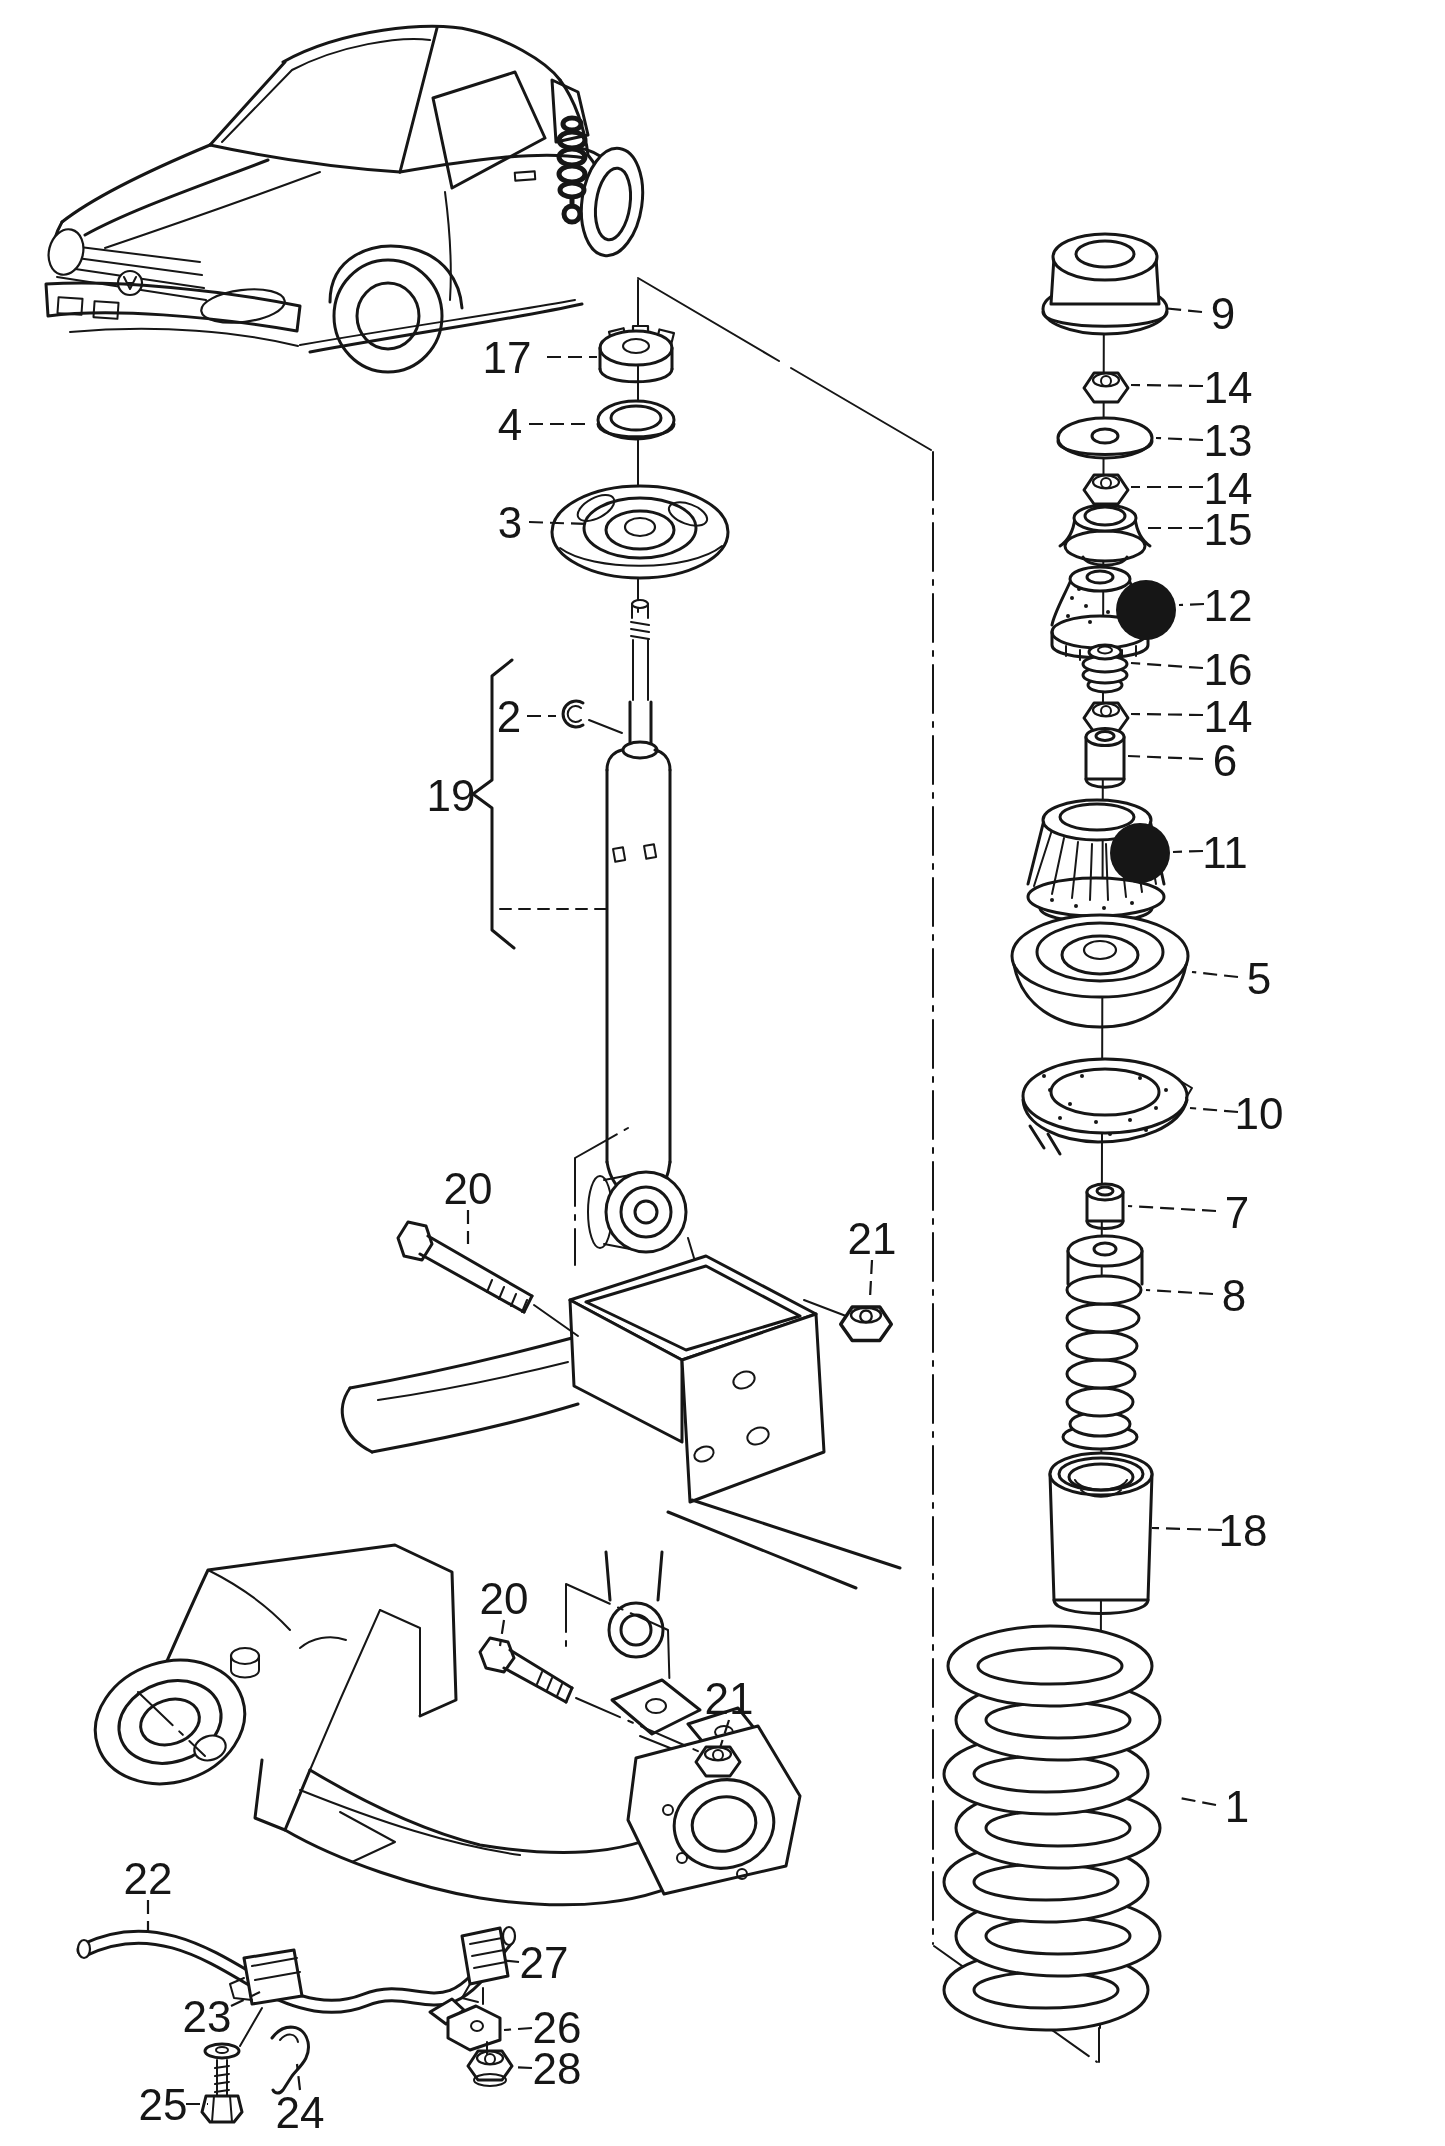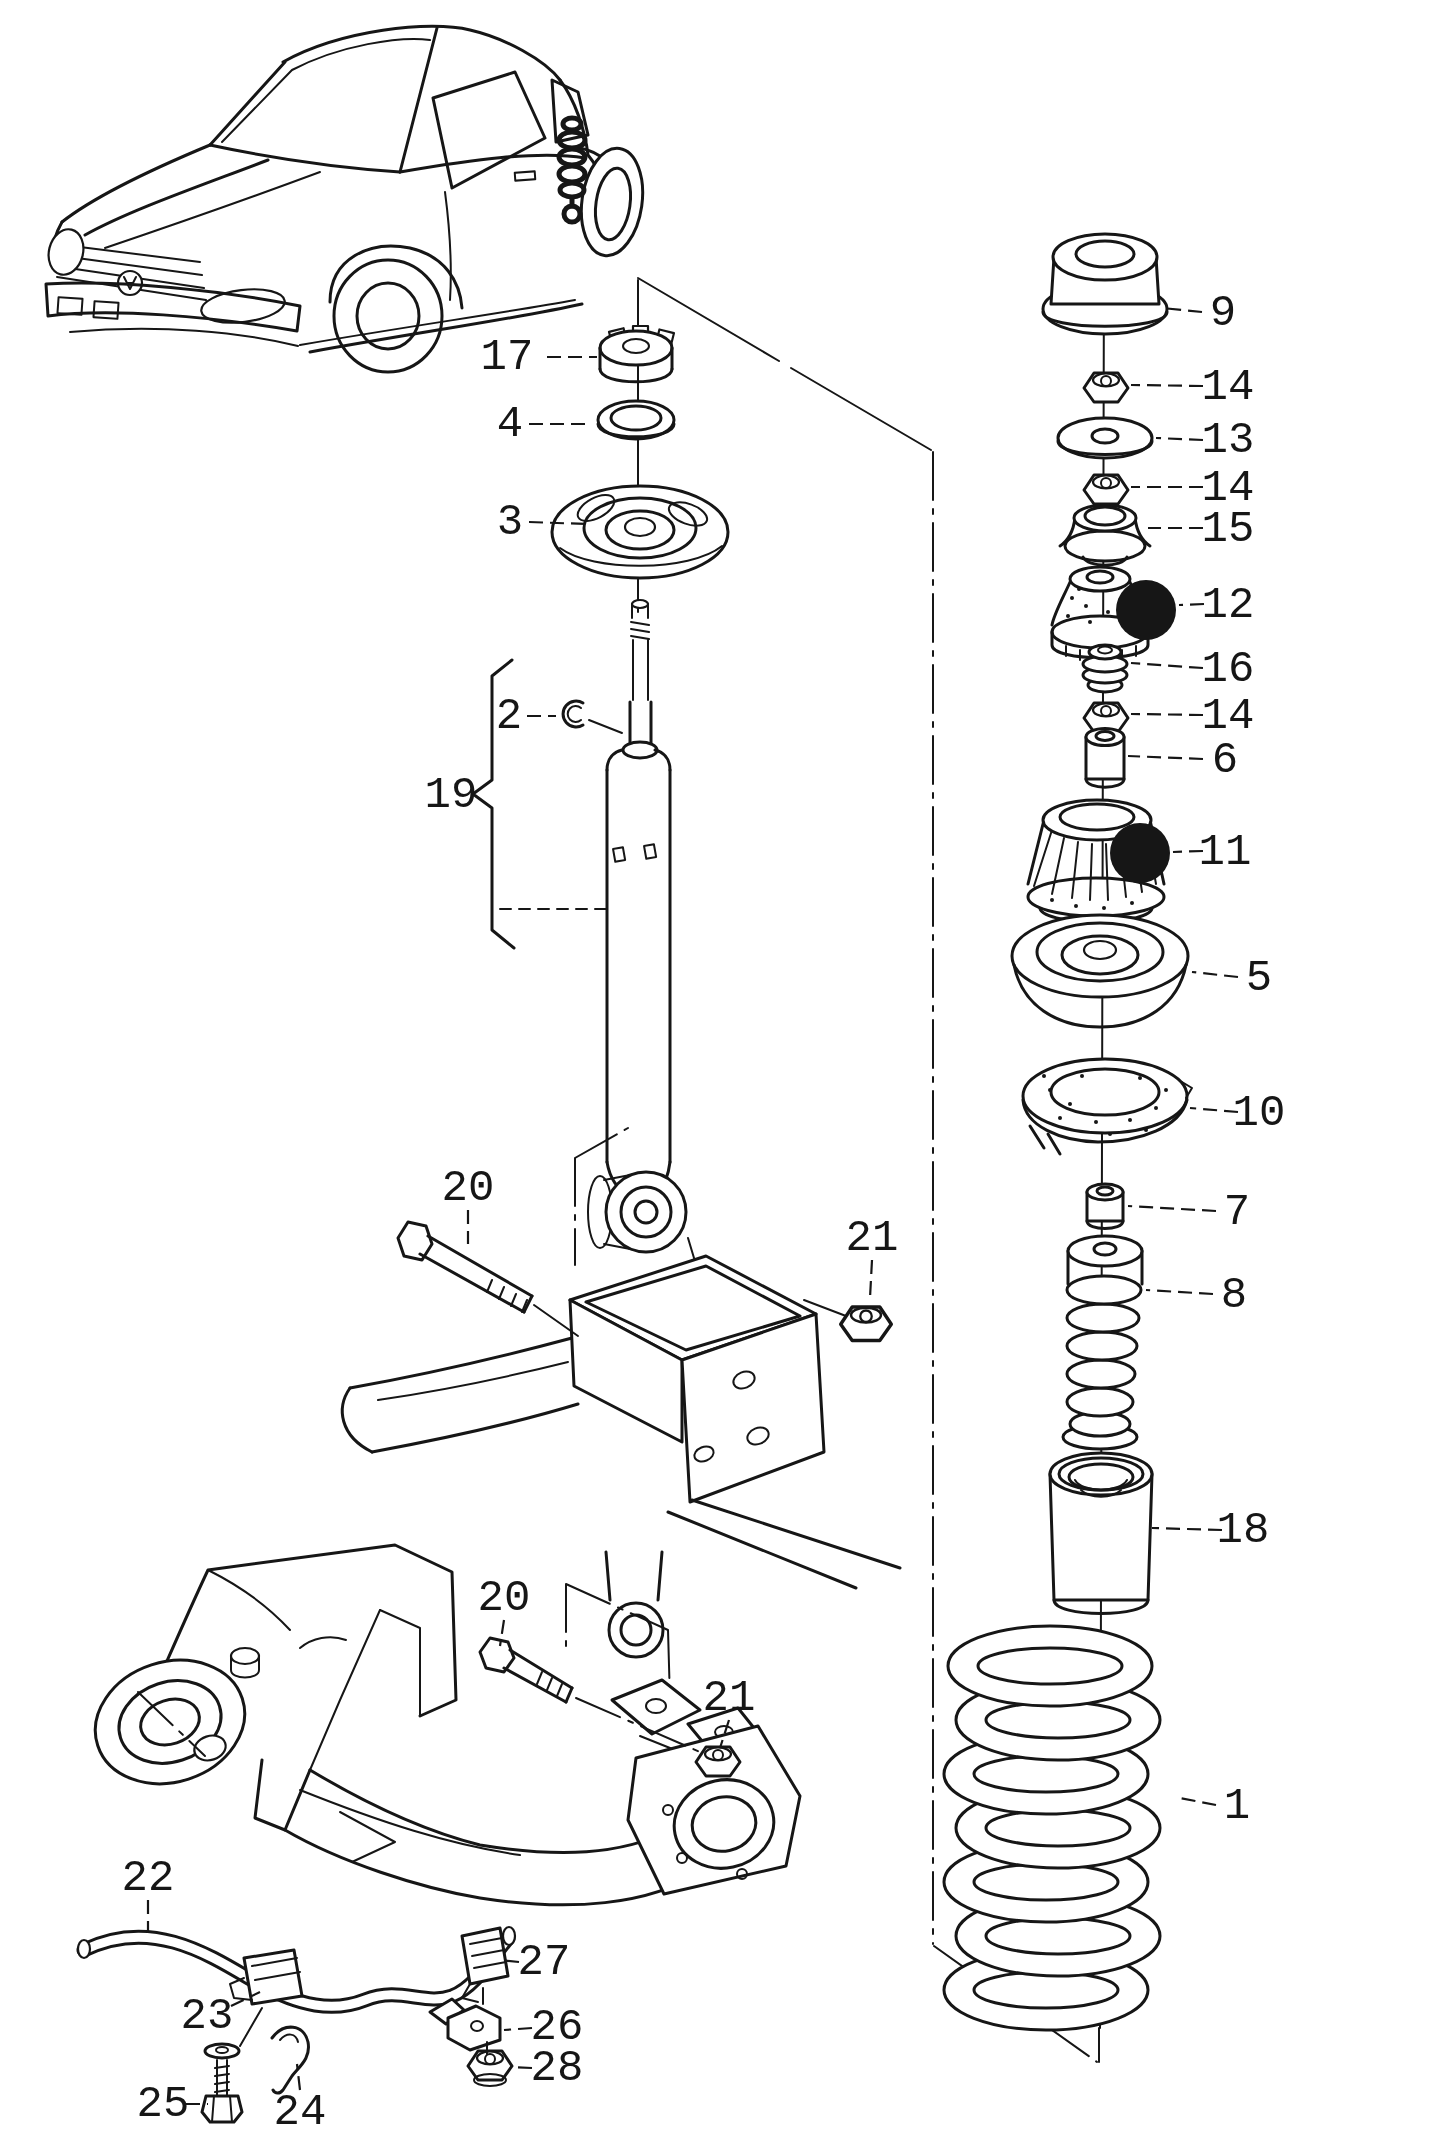--- a/index.html
+++ b/index.html
@@ -1,18 +1,18 @@
 <!DOCTYPE html>
 <html style="--ink: #161616; --paper: #ffffff;"><head>
 <meta charset="utf-8">
 <style>
   :root { --ink:#161616; --paper:#ffffff; }
   html,body{margin:0;padding:0;background:#fff;}
   .stage{position:relative;width:1315px;height:2146px;background:var(--paper);
-         font-family:Liberation Mono, monospace;overflow:hidden;border-radius:19px;}
+         font-family:Liberation Sans, sans-serif;overflow:hidden;border-radius:19px;}
   svg{position:absolute;left:0;top:0;}
   .ln  {fill:none;stroke:var(--ink);stroke-width:3;stroke-linecap:round;stroke-linejoin:round;}
   .ln2 {fill:none;stroke:var(--ink);stroke-width:2;stroke-linecap:round;stroke-linejoin:round;}
   .lnb {fill:none;stroke:var(--ink);stroke-width:5;stroke-linecap:round;stroke-linejoin:round;}
   .fw  {fill:#fff;stroke:var(--ink);stroke-width:3;stroke-linejoin:round;}
   .fw2 {fill:#fff;stroke:var(--ink);stroke-width:2.2;stroke-linejoin:round;}
   .dd  {stroke-dasharray:48 9 5 9;}
   .dsh {stroke-dasharray:11 8;}
   .leader{stroke:var(--ink);stroke-width:2.2;fill:none;stroke-dasharray:14 7;}
   .callout-num{font-size:44px;fill:var(--ink);}

